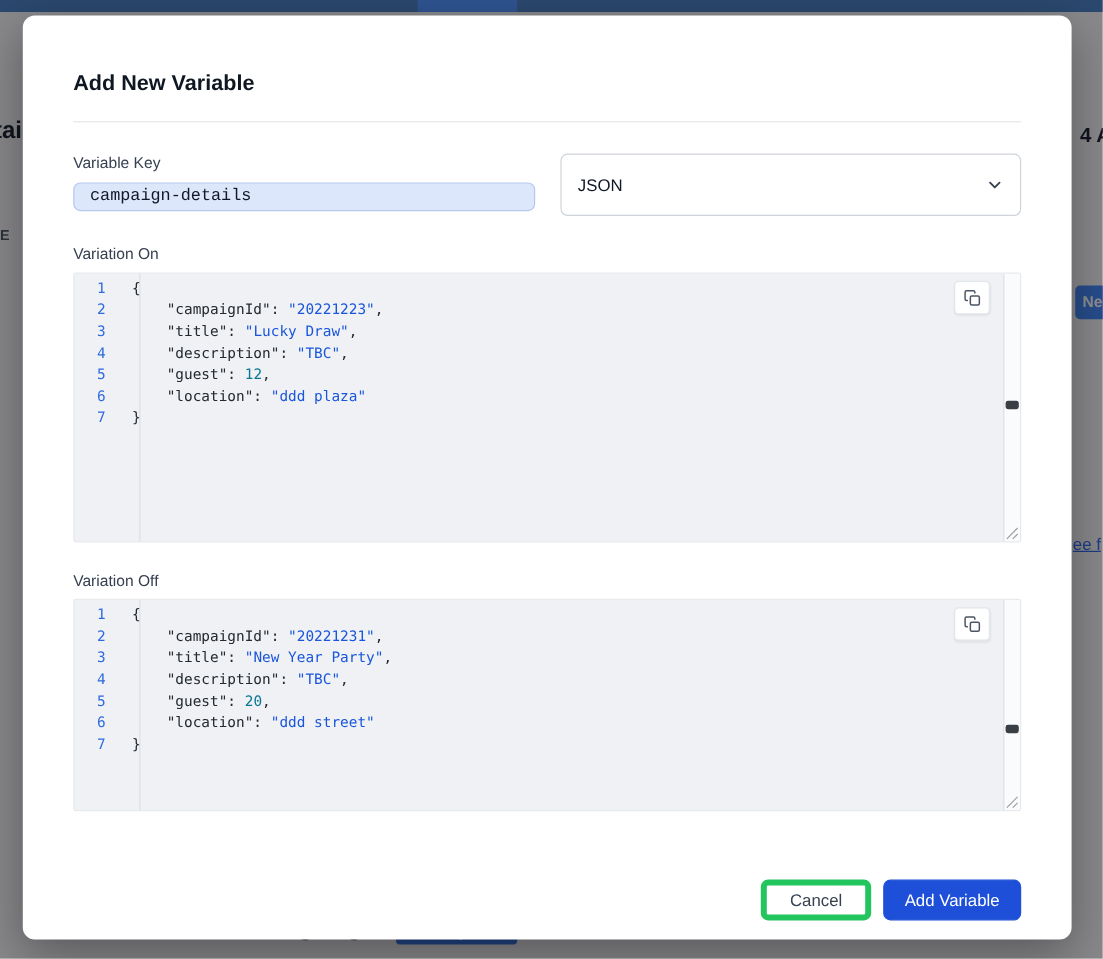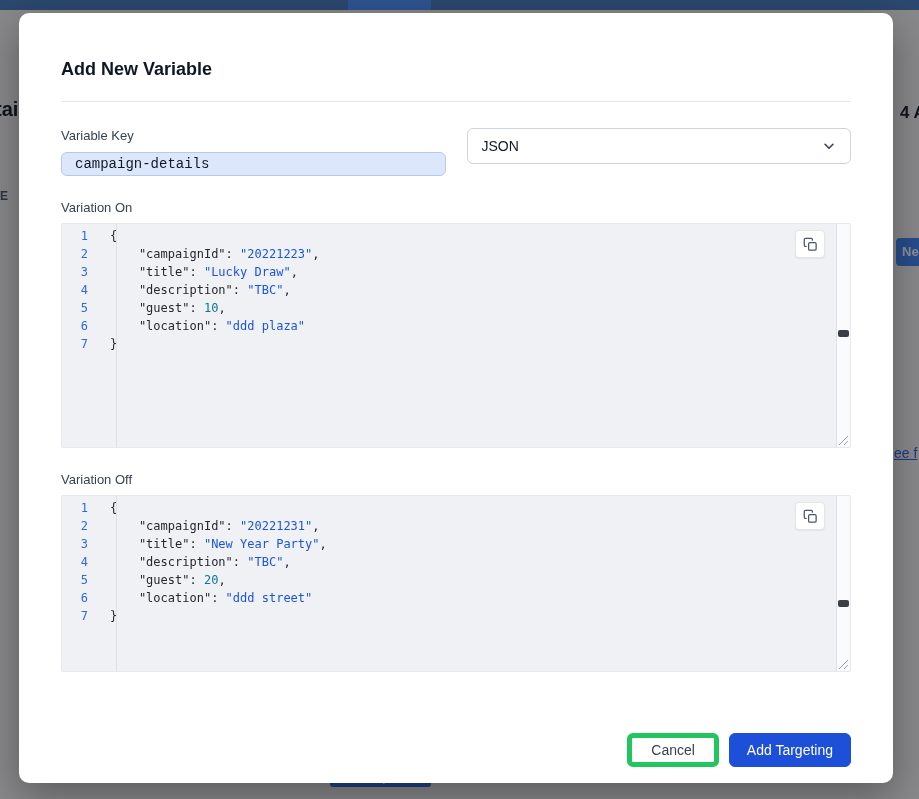--- a/index.html
+++ b/index.html
@@ -39,21 +39,21 @@
   .fields-row { display:flex; gap:21px; }
   .field { flex:1; min-width:0; }
   .field-label, .section-label { display:block; font-size:13px; color:#374151; line-height:16px; }
   .field-label { margin-bottom:8px; }
   .key-input {
     width:100%; height:24px; border:1px solid #b7c7ee; background:#dce7fb;
     border-radius:6px; padding:0 13px; font-size:14px; color:#111827;
     font-family:Liberation Mono, monospace; outline:none;
   }
   .select {
-    height:36px; border:1px solid #cfd4da; border-radius:6px; background:#fff;
+    height:52px; border:1px solid #cfd4da; border-radius:6px; background:#fff;
     display:flex; align-items:center; justify-content:space-between;
     padding:0 14px; font-size:14px; color:#111827; cursor:pointer;
   }
 
   .section-label { margin:24px 0 7px 0; }
 
   .editor {
     position:relative; background:#eff1f4; border-radius:2px;
     font-family:"DejaVu Sans Mono", monospace; font-size:12px; overflow:hidden;
     border:1px solid #e7e9ec;
@@ -138,21 +138,21 @@
         <div class="code-line">
           <span class="ln">3</span>
           <span class="line-content"><span class="tok-plain">    "title": </span><span class="tok-string">"Lucky Draw"</span><span class="tok-plain">,</span></span>
         </div>
         <div class="code-line">
           <span class="ln">4</span>
           <span class="line-content"><span class="tok-plain">    "description": </span><span class="tok-string">"TBC"</span><span class="tok-plain">,</span></span>
         </div>
         <div class="code-line">
           <span class="ln">5</span>
-          <span class="line-content"><span class="tok-plain">    "guest": </span><span class="tok-number">10</span><span class="tok-plain">,</span></span>
+          <span class="line-content"><span class="tok-plain">    "guest": </span><span class="tok-number">12</span><span class="tok-plain">,</span></span>
         </div>
         <div class="code-line">
           <span class="ln">6</span>
           <span class="line-content"><span class="tok-plain">    "location": </span><span class="tok-string">"ddd plaza"</span></span>
         </div>
         <div class="code-line">
           <span class="ln">7</span>
           <span class="line-content"><span class="tok-plain">}</span></span>
         </div>
       </div>
@@ -217,15 +217,15 @@
     <div class="resize-grip">
       <svg width="12" height="12" viewBox="0 0 12 12">
         <line x1="2" y1="11" x2="11" y2="2" stroke="#9aa0a6" stroke-width="1"></line>
         <line x1="7" y1="11" x2="11" y2="7" stroke="#9aa0a6" stroke-width="1"></line>
       </svg>
     </div>
   </div>
 
   <div class="footer">
     <button class="btn btn-cancel">Cancel</button>
-    <button class="btn btn-primary">Add Targeting</button>
+    <button class="btn btn-primary">Add Variable</button>
   </div>
 </div>
 
 </body></html>

